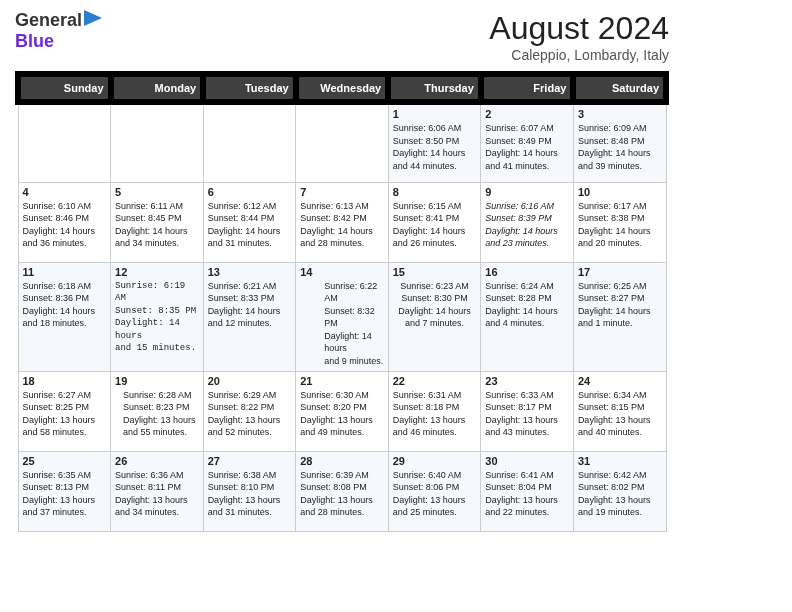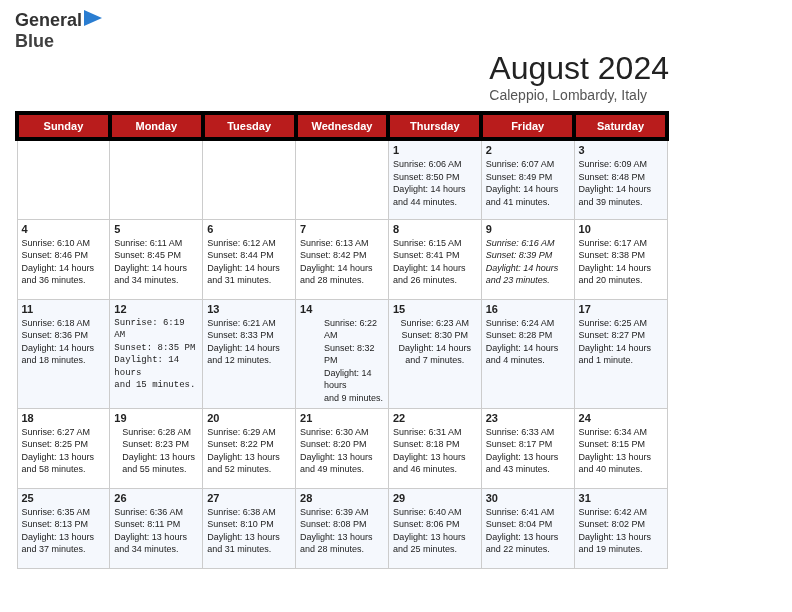--- a/index.html
+++ b/index.html
@@ -24,51 +24,51 @@
     .logo {
       display: flex;
       align-items: center;
     }
     .logo-text {
       font-size: 18px;
       font-weight: bold;
       line-height: 1.1;
     }
     .logo-general { color: #333; }
-    .logo-blue { color: #404040; }
+    .logo-blue { color: #6d28d9; }
     .logo-icon {
       width: 18px;
       height: 22px;
       margin-left: 2px;
     }
     .title-section {
-      margin-top: 40px;
+      text-align: right;
     }
     .month-year {
       font-size: 32px;
       font-weight: normal;
       color: #222;
     }
     .location {
       font-size: 14px;
       color: #555;
     }
     table {
       width: 100%;
       border-collapse: collapse;
       table-layout: fixed;
     }
     thead tr th {
-      background: #b91c1c;
+      background: #404040;
       color: #fff;
       font-size: 11px;
       font-weight: bold;
       padding: 5px 4px;
-      text-align: center;
-      border: 4px solid #000000;
+      text-align: right;
+      border: 6px solid #000000;
     }
     tbody tr td {
       border: 1px solid #ccc;
       vertical-align: top;
       padding: 3px 4px;
       font-size: 9.5px;
       color: #222;
       height: 80px;
       background: #fff;
     }

